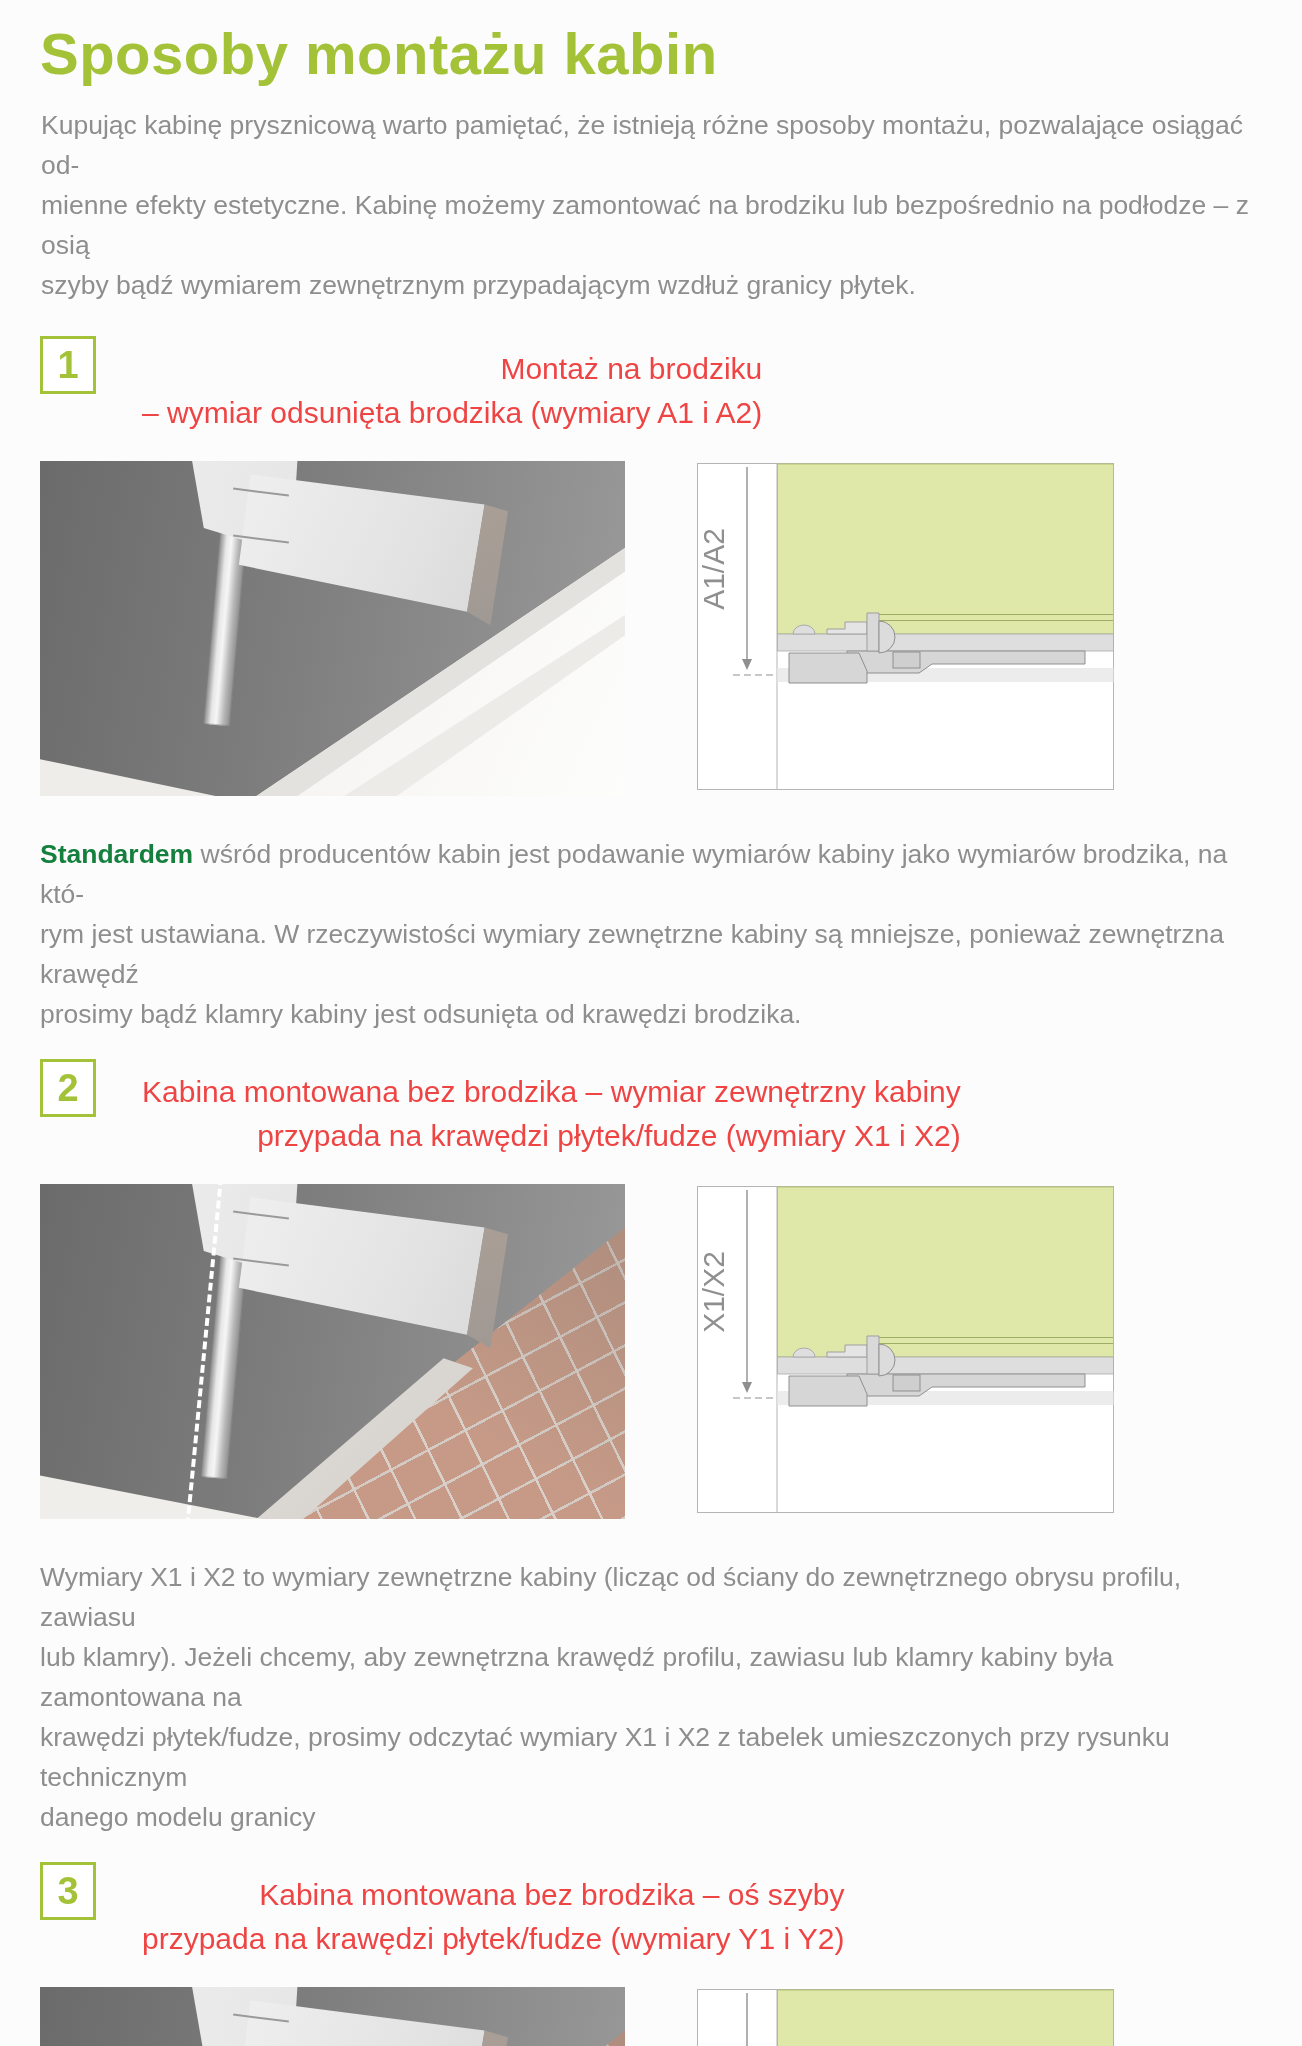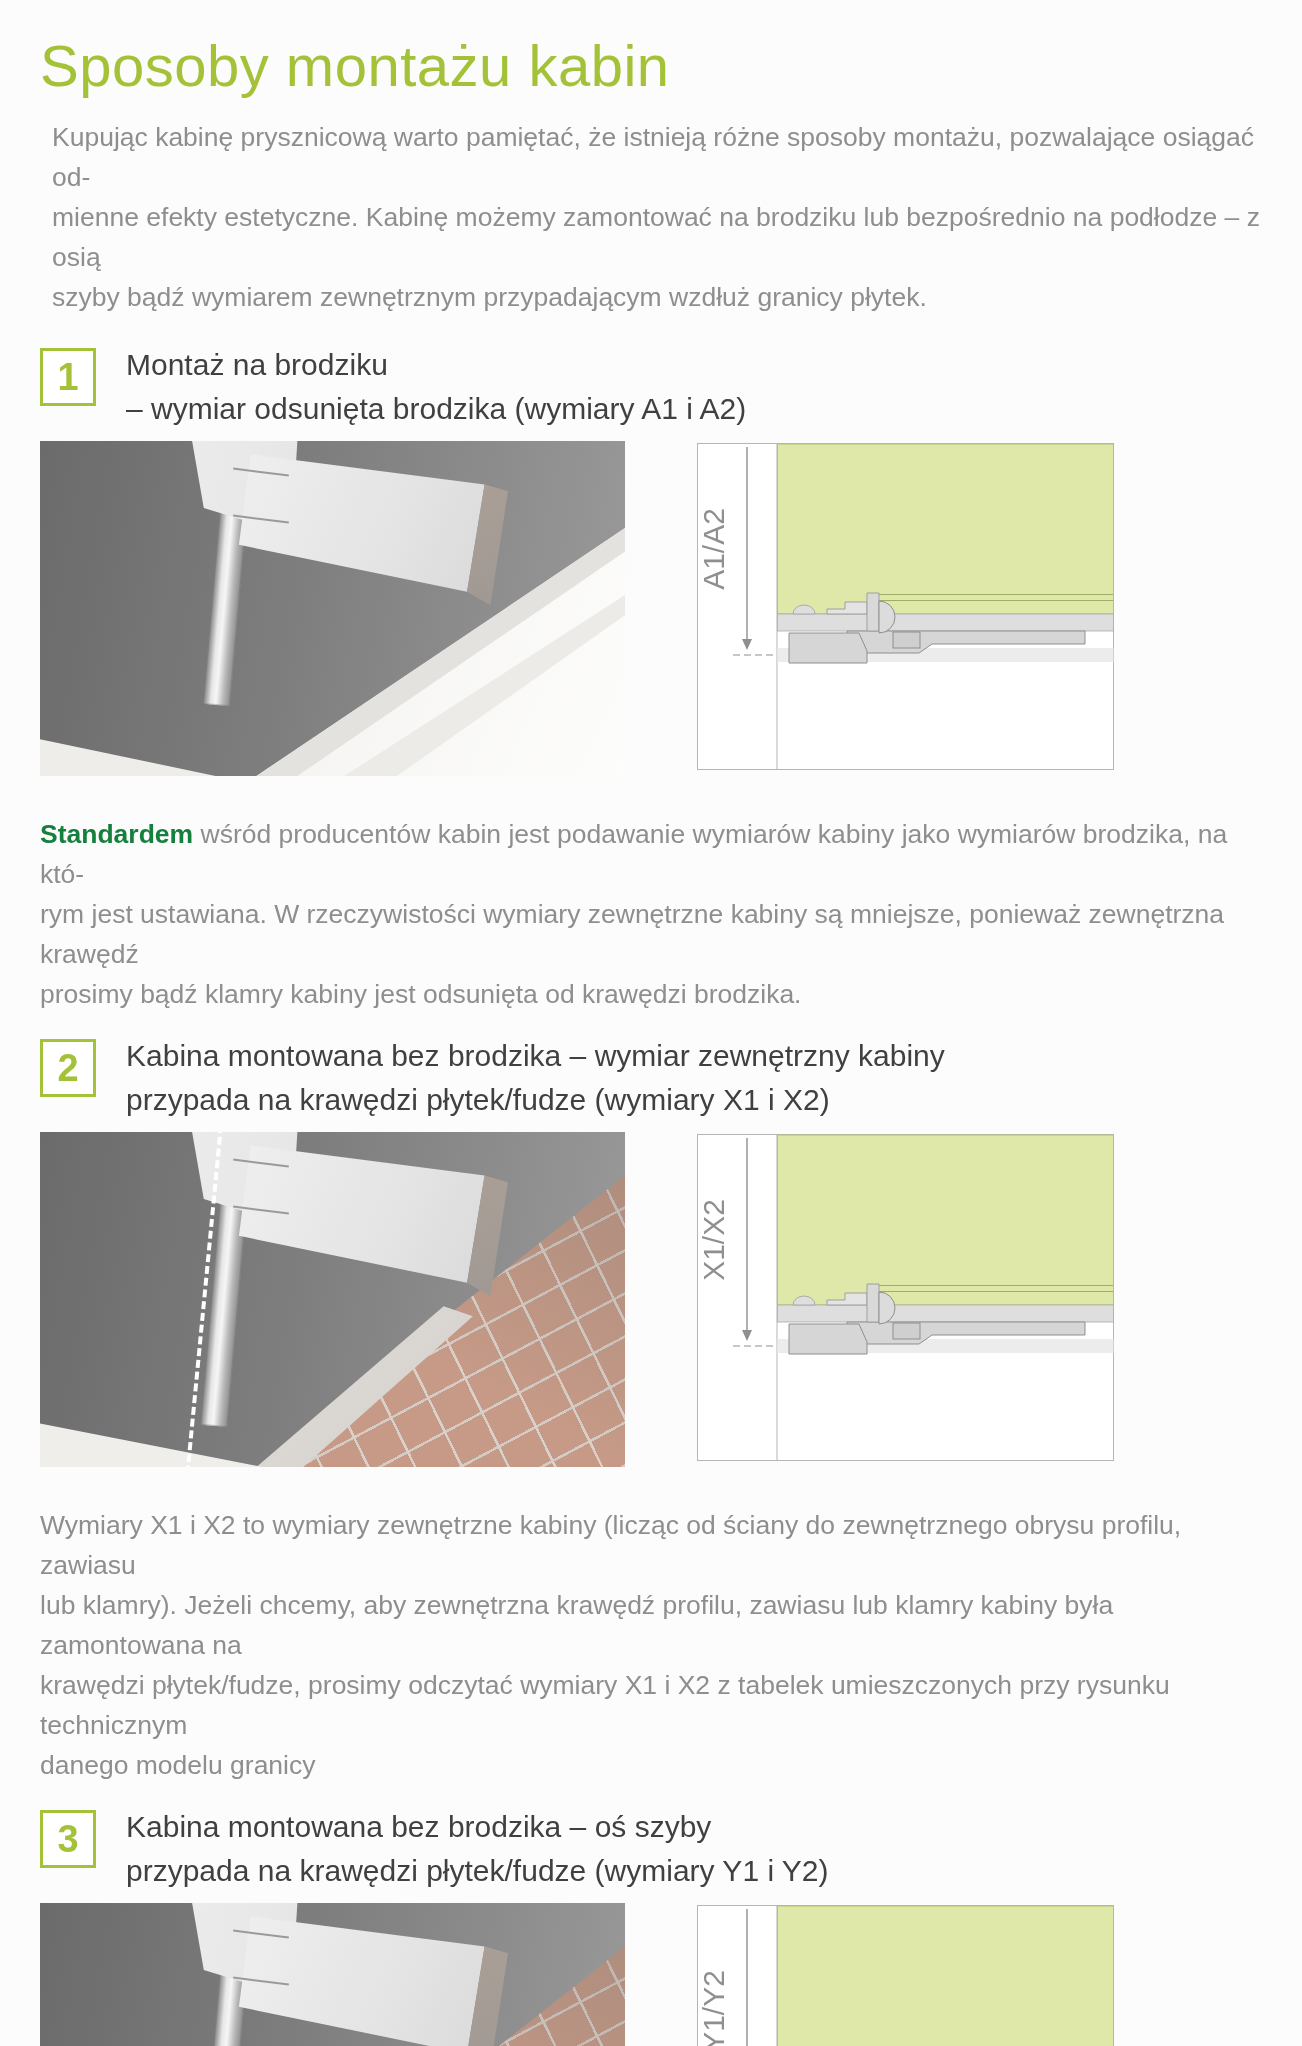--- a/index.html
+++ b/index.html
@@ -1,30 +1,30 @@
 <!DOCTYPE html>
 <html lang="pl"><head>
 <meta charset="utf-8">
 <style>
   html,body{margin:0;padding:0;background:#fcfcfc;}
   body{width:1302px;font-family:"Liberation Sans","DejaVu Sans",sans-serif;-webkit-font-smoothing:antialiased;}
   .page{padding:16px 32px 28px 40px;}
 
-  .page-title{margin:16px 0 18px 0;font-size:58px;font-weight:400;color:#a3c237;letter-spacing:.5px;}
+  .page-title{margin:4px 0 18px 0;font-size:58px;font-weight:700;color:#a3c237;letter-spacing:.5px;}
 
   .body-text{font-size:26.5px;line-height:40px;color:#8e8e8e;font-weight:400;}
-  .intro{margin:0 0 26px 12px;}
+  .intro{margin:0 0 26px 1px;}
   .note{margin:38px 0 20px 0;}
   .bold-lead{font-weight:bold;color:#15803d;}
 
   .method-head{display:flex;align-items:flex-start;gap:30px;margin:4px 0 10px 0;}
   .num-badge{width:50px;height:52px;border:3px solid #a3c237;color:#a3c237;
              font-size:38px;font-weight:bold;display:flex;align-items:center;justify-content:center;
              margin-top:5px;background:#fff;}
-  .method-title{margin:0;font-size:30px;line-height:44px;font-weight:400;color:#404040;}
+  .method-title{margin:16px;font-size:30px;line-height:44px;font-weight:400;color:#ef4444;text-align:right;}
   .method-title .mt-line{display:block;}
 
   .method-media{display:flex;gap:72px;align-items:flex-start;margin:2px 0 0 0;}
 
   
   .photo{position:relative;width:585px;height:335px;overflow:hidden;flex:0 0 auto;
          background:linear-gradient(100deg,#6b6b6b 0%,#7d7d7d 42%,#8e8e8e 75%,#9b9b9b 100%);}
   .photo .layer{position:absolute;inset:0;}
 
   

